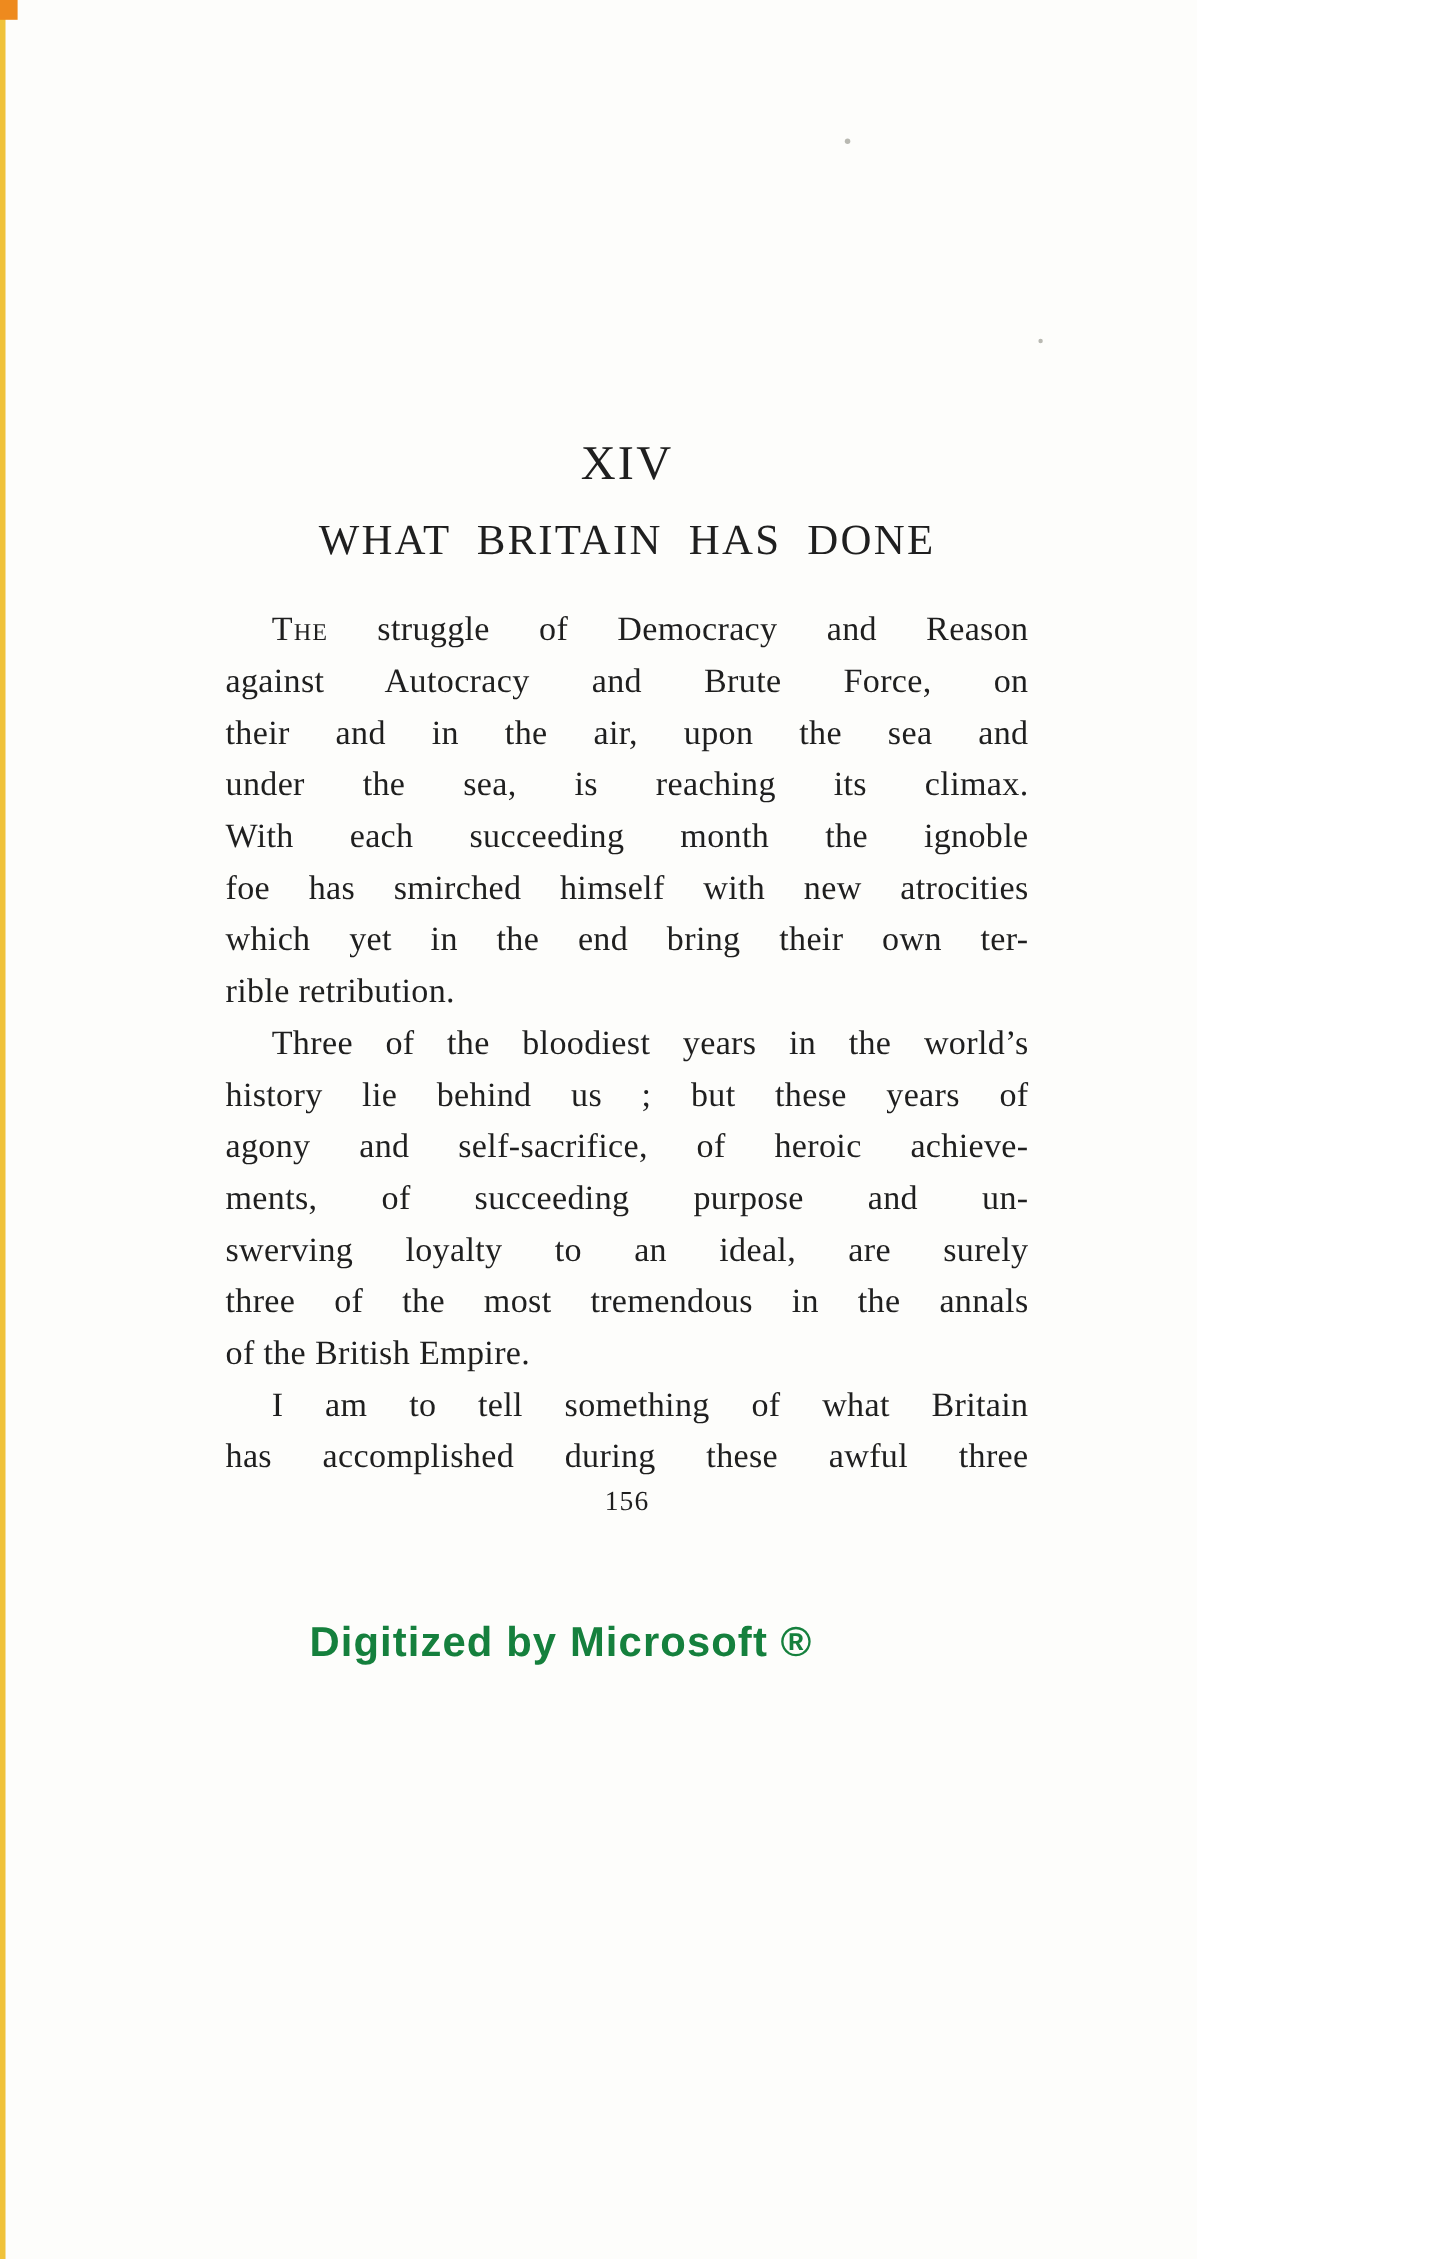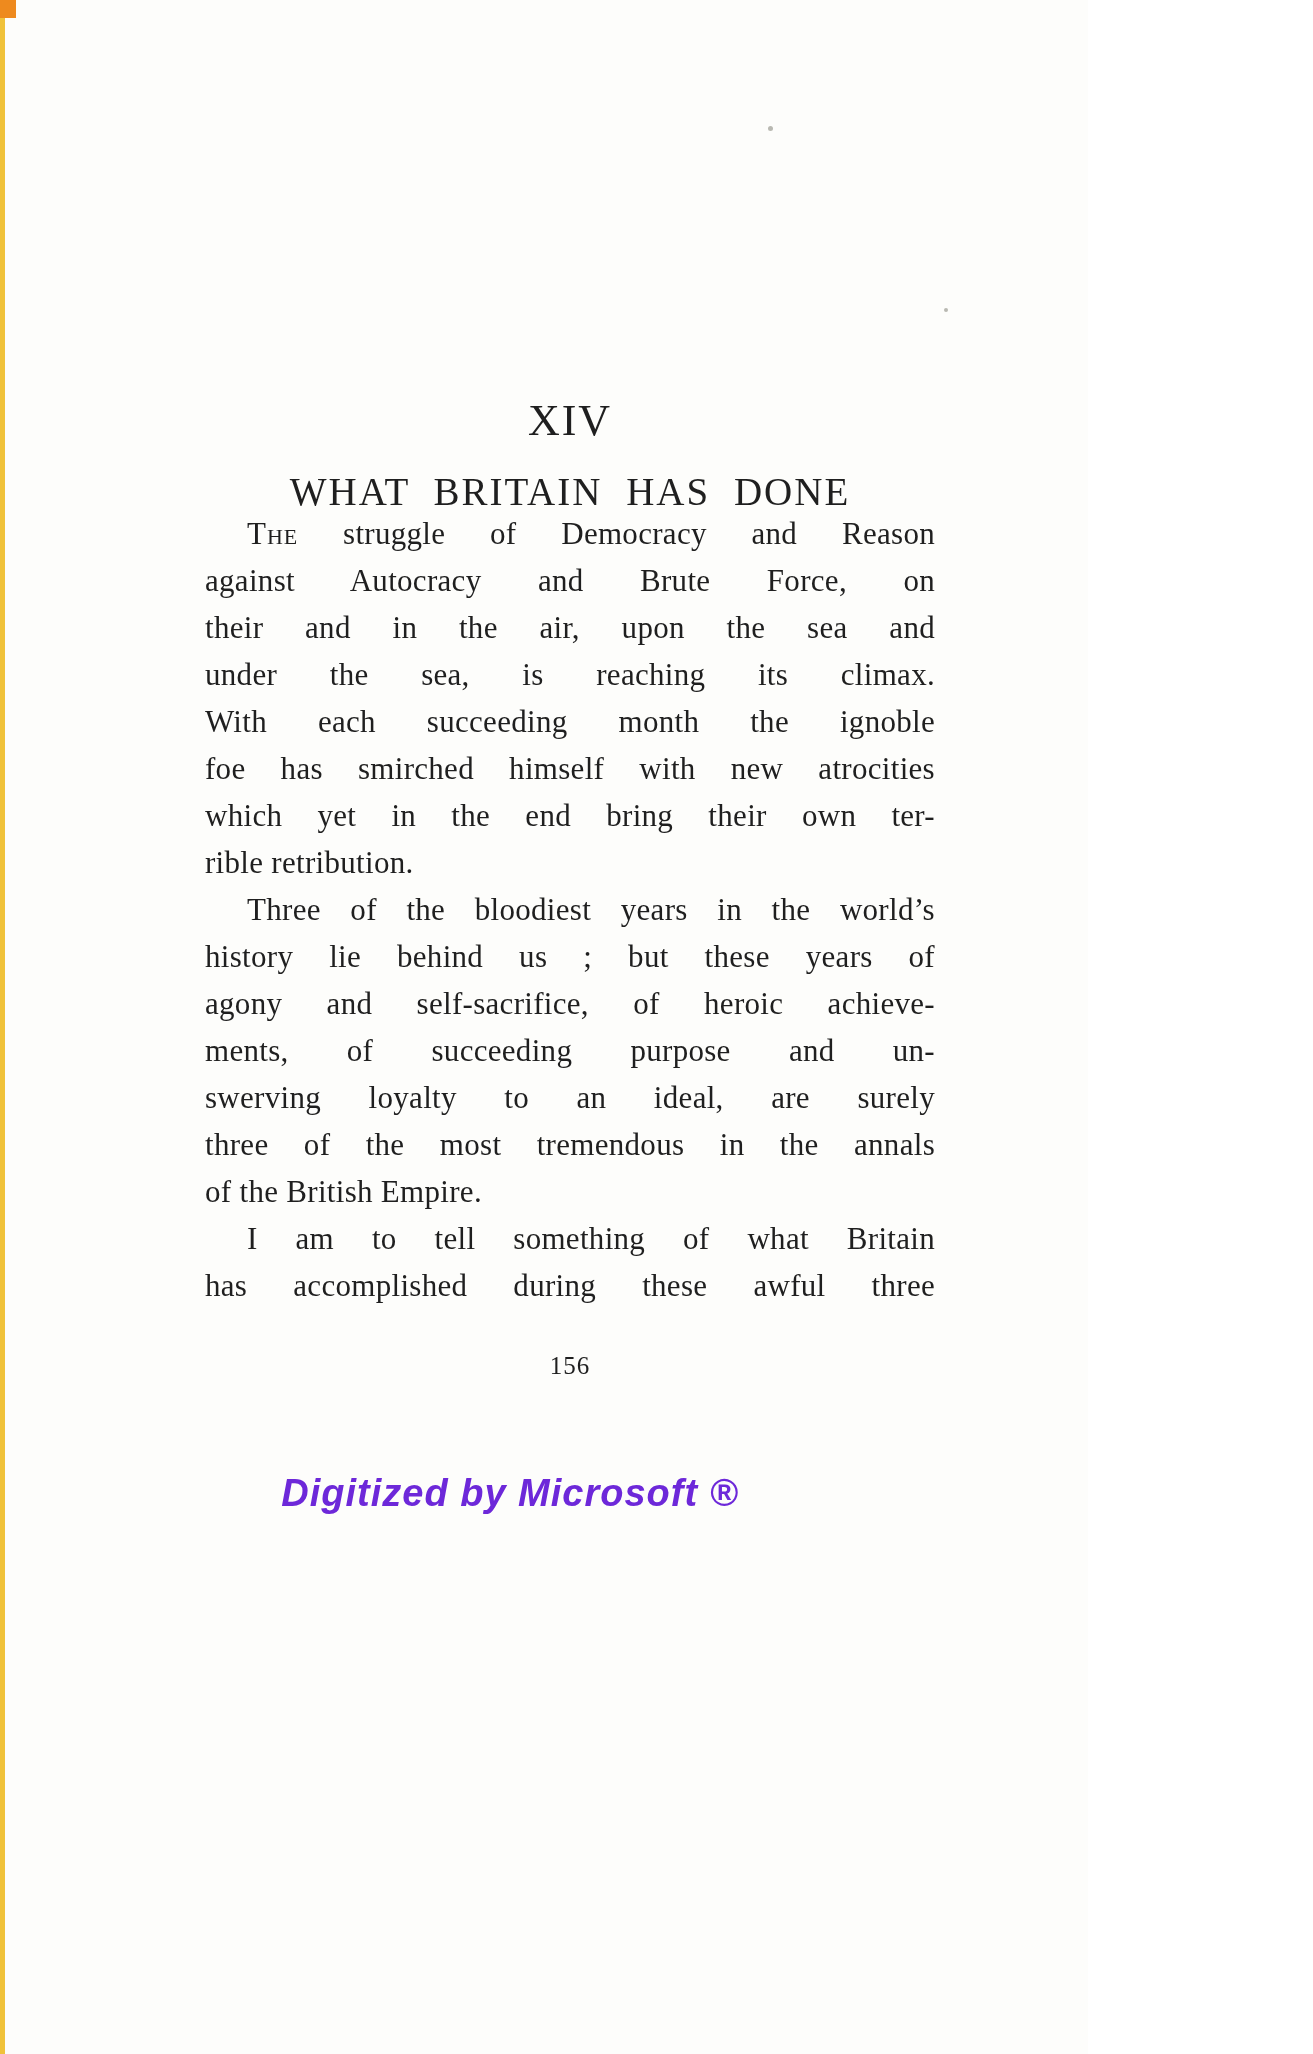--- a/index.html
+++ b/index.html
@@ -52,20 +52,21 @@
   }
   .chapter-title {
     margin-top: 30px;
     text-align: center;
     font-size: 39px;
     line-height: 36px;
     letter-spacing: 2px;
     word-spacing: 12px;
   }
   .body-text {
+    margin-top: 38px;
     font-size: 31px;
     letter-spacing: 0.3px;
   }
   .para { margin: 0; padding: 0; }
   .line {
     display: block;
     line-height: 47px;
     white-space: nowrap;
   }
   .jl {
@@ -86,25 +87,24 @@
     font-size: 25px;
     letter-spacing: 1px;
   }
   .footer {
     position: absolute;
     left: 140px;
     top: 1472px;
     width: 740px;
     text-align: center;
     font-family: "Liberation Sans", sans-serif;
-    font-style: italic;
     font-weight: bold;
     font-size: 38px;
     letter-spacing: 1px;
-    color: #6d28d9;
+    color: #15803d;
   }
 </style>
 </head>
 <body>
 
 <div class="page">
 
   <div class="edge-stripe"></div>
   <div class="corner-mark"></div>
   <div class="speck s1"></div>

